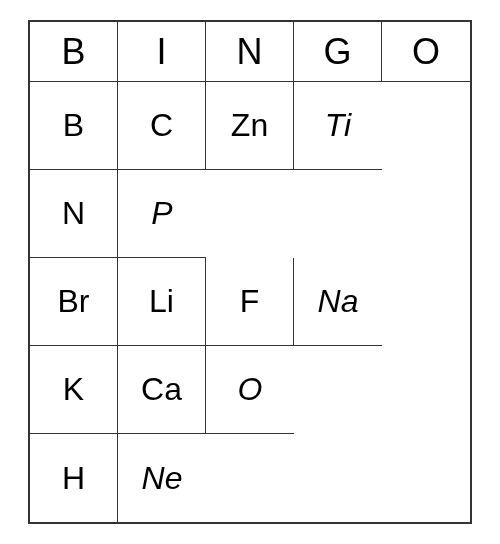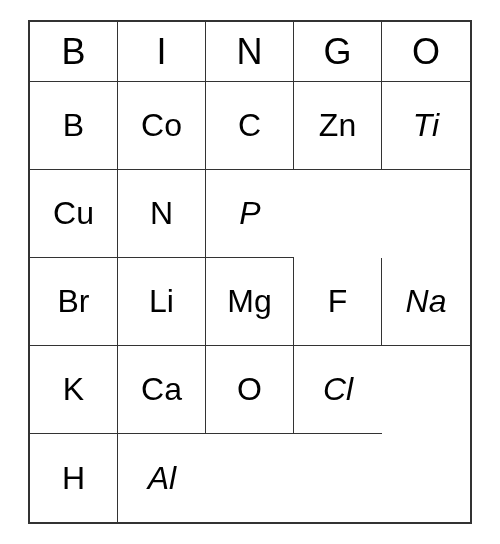--- a/index.html
+++ b/index.html
@@ -80,41 +80,37 @@
   <div class="bingo-header">
   <div class="header-cell">B</div>
       <div class="header-cell">I</div>
       <div class="header-cell">N</div>
       <div class="header-cell">G</div>
       <div class="header-cell">O</div>
     </div>
   <div class="bingo-body">
   <div class="bingo-row">
         <div class="bingo-cell">B</div>
-        <div class="bingo-cell">Co</div>
         <div class="bingo-cell">C</div>
         <div class="bingo-cell">Zn</div>
         <div class="bingo-cell">Ti</div>
       </div>
       <div class="bingo-row">
-        <div class="bingo-cell">Cu</div>
         <div class="bingo-cell">N</div>
         <div class="bingo-cell">P</div>
       </div>
       <div class="bingo-row">
         <div class="bingo-cell">Br</div>
         <div class="bingo-cell">Li</div>
-        <div class="bingo-cell">Mg</div>
         <div class="bingo-cell">F</div>
         <div class="bingo-cell">Na</div>
       </div>
       <div class="bingo-row">
         <div class="bingo-cell">K</div>
         <div class="bingo-cell">Ca</div>
         <div class="bingo-cell">O</div>
-        <div class="bingo-cell">Cl</div>
       </div>
       <div class="bingo-row">
         <div class="bingo-cell">H</div>
-        <div class="bingo-cell">Al</div>
+        <div class="bingo-cell">Ne</div>
       </div>
     </div>
 </div>
 
 </body></html>

